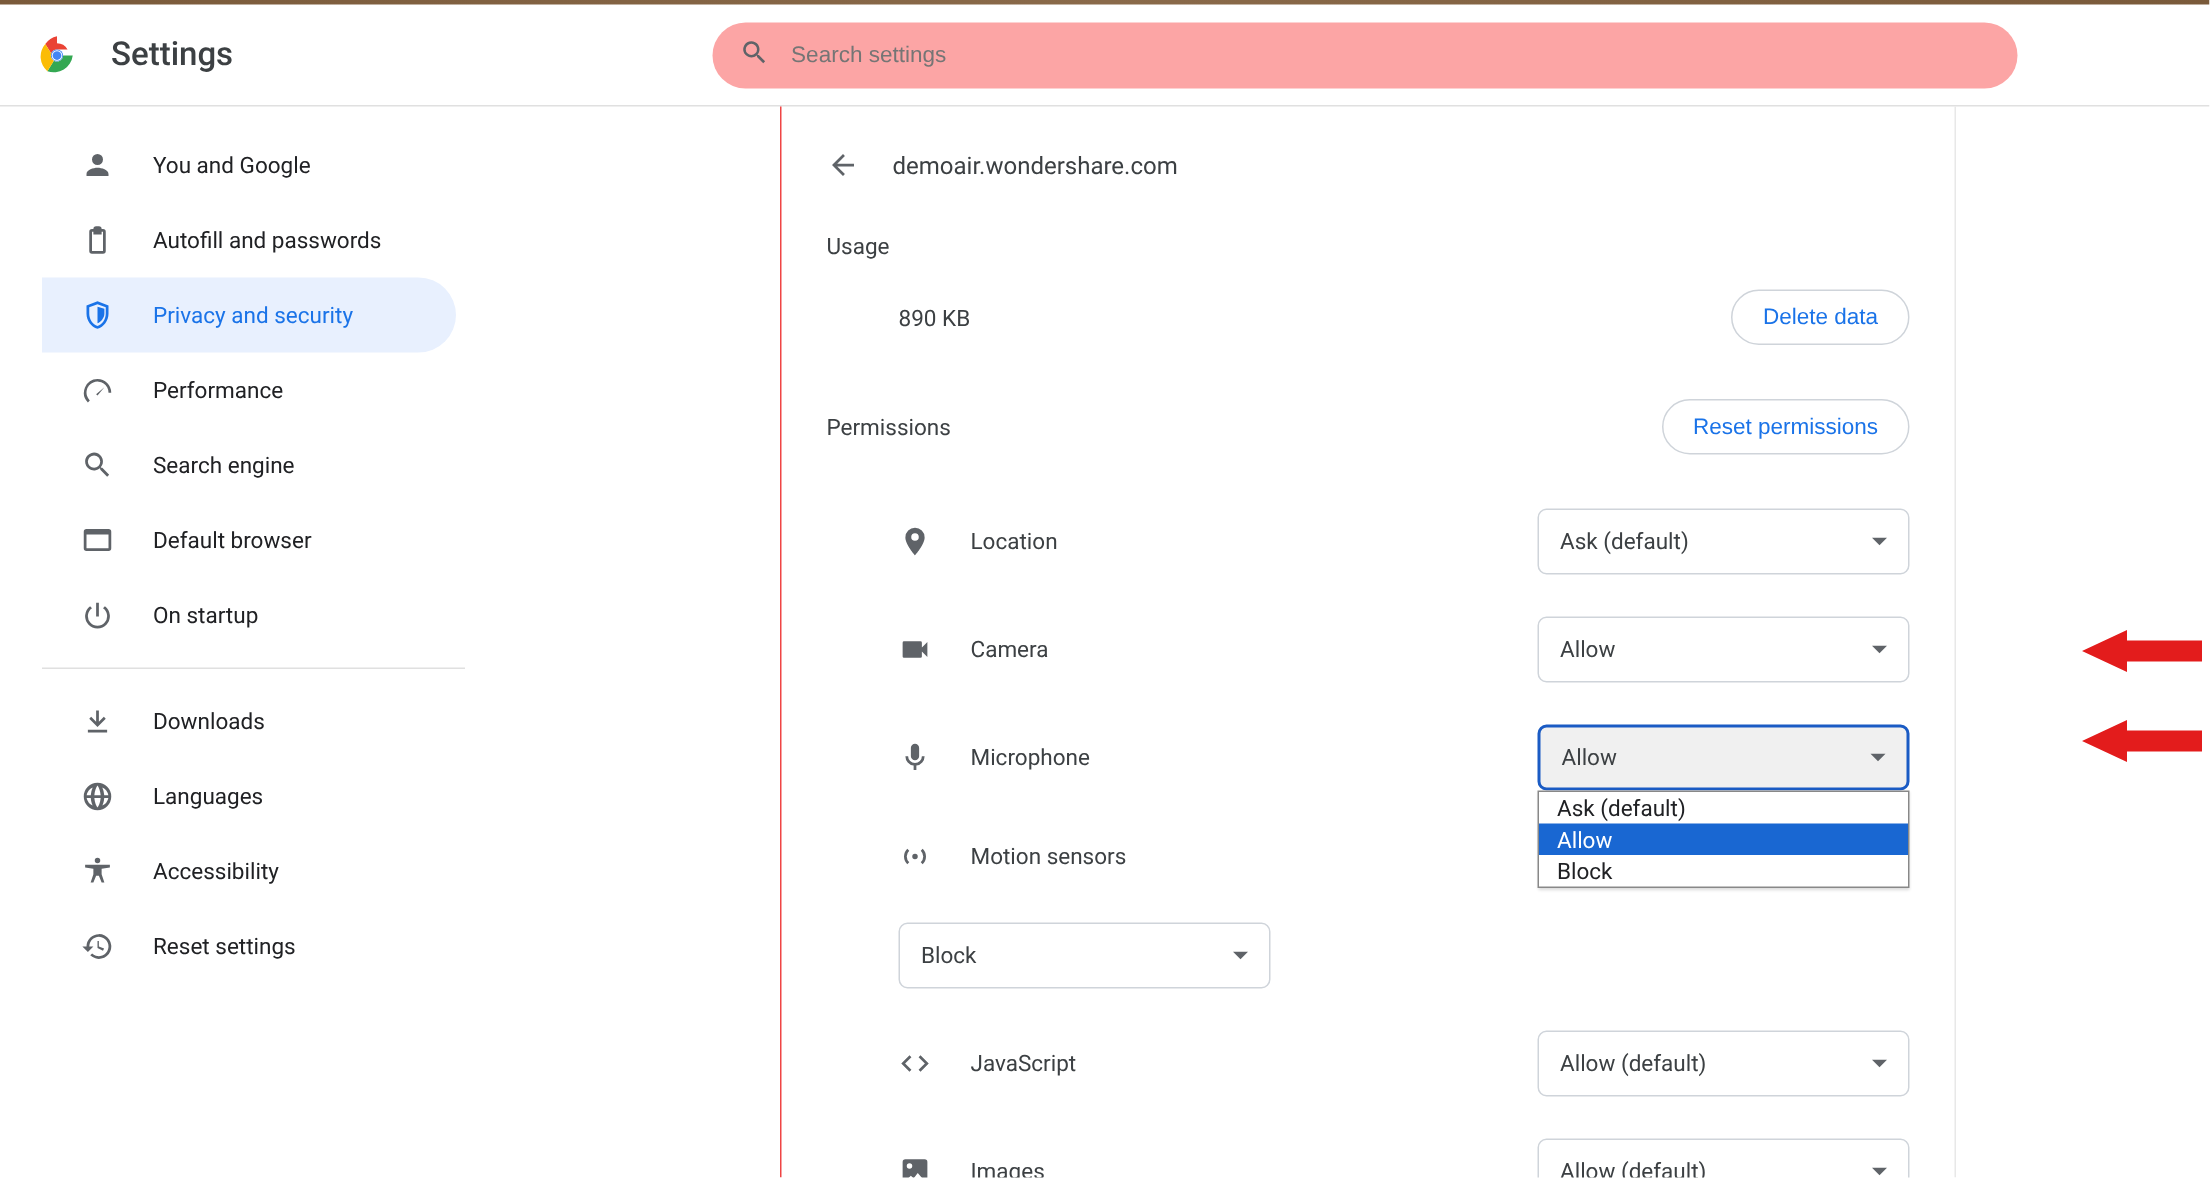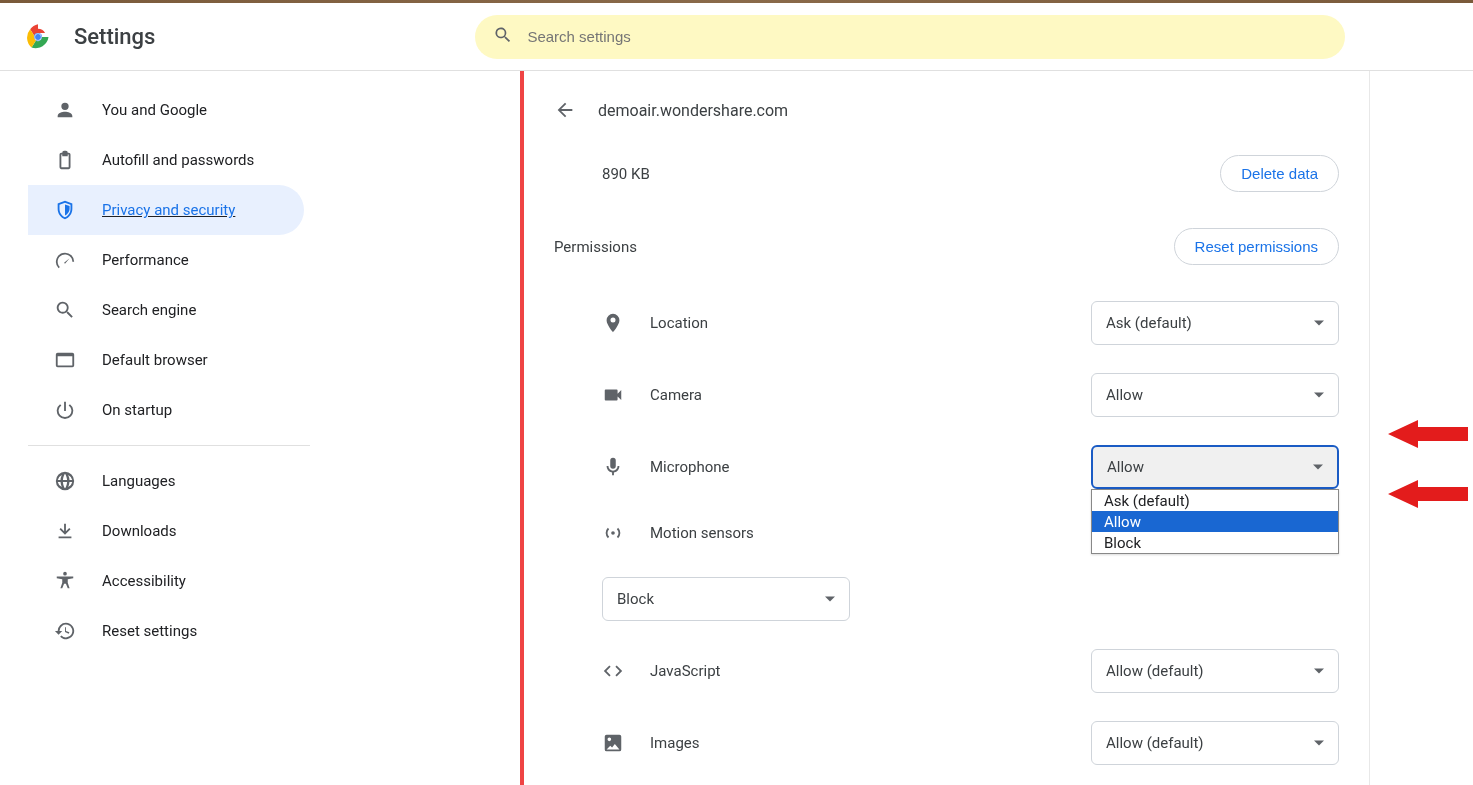--- a/index.html
+++ b/index.html
@@ -30,21 +30,21 @@
   .header-title {
     font-size: 22px;
     color: #3c4043;
     font-weight: 500;
     flex: 0 0 auto;
     margin-right: 320px;
   }
   .search-box {
     flex: 0 0 870px;
     height: 44px;
-    background: #fef9c3;
+    background: #fca5a5;
     border-radius: 22px;
     display: flex;
     align-items: center;
     padding: 0 18px;
   }
   .search-box svg { width: 20px; height: 20px; fill: #5f6368; margin-right: 14px; }
   .search-box input {
     border: none; background: transparent; outline: none;
     font-size: 15px; color: #5f6368; flex: 1;
   }
@@ -66,35 +66,35 @@
     cursor: pointer;
     border-radius: 0 25px 25px 0;
     margin-right: 6px;
   }
   .sidebar-item .si-icon {
     width: 22px; height: 22px; margin-right: 26px;
     display: flex; align-items: center; justify-content: center;
   }
   .sidebar-item .si-icon svg { width: 22px; height: 22px; fill: #5f6368; }
   .sidebar-item .si-label { font-size: 15px; color: #202124; }
-  .sidebar-item.active { background: #e8f0fe; text-decoration: underline; }
+  .sidebar-item.active { background: #e8f0fe; }
   .sidebar-item.active .si-label { color: #1a73e8; }
   .sidebar-item.active .si-icon svg { fill: #1a73e8; }
   .sidebar-divider {
     height: 1px; background: #e0e0e0; margin: 10px 0 10px 0;
   }
   .main {
     flex: 1;
     display: flex;
     justify-content: flex-start;
     padding-left: 210px;
   }
   .content-card {
-    width: 850px;
-    border-left: 4px solid #ef4444;
+    width: 784px;
+    border-left: 1px solid #ef4444;
     border-right: 1px solid #e8e8e8;
     padding: 28px 30px 0 30px;
     position: relative;
   }
   .page-head {
     display: flex; align-items: center; margin-bottom: 34px;
   }
   .back-arrow {
     width: 22px; height: 22px; margin-right: 22px; cursor: pointer;
   }
@@ -253,32 +253,32 @@
           </svg>
         </span>
       <span class="si-label">On startup</span>
     </div>
 
     <div class="sidebar-divider"></div>
 
     <div class="sidebar-item">
       <span class="si-icon">
           <svg viewBox="0 0 24 24">
+            <path d="M5 20h14v-2H5v2zM11 4v8.2L7.4 8.6 6 10l6 6 6-6-1.4-1.4L13 12.2V4h-2z"></path>
+          </svg>
+        </span>
+      <span class="si-label">Downloads</span>
+    </div>
+    <div class="sidebar-item">
+      <span class="si-icon">
+          <svg viewBox="0 0 24 24">
             <path d="M12 2a10 10 0 1 0 0 20 10 10 0 0 0 0-20zm7.9 9h-3a16 16 0 0 0-1.4-5.6A8 8 0 0 1 19.9 11zM12 4c.9 1.2 2 3.6 2.3 7H9.7C10 7.6 11.1 5.2 12 4zM4.1 13h3c.2 2.2.7 4.1 1.4 5.6A8 8 0 0 1 4.1 13zm3-2h-3a8 8 0 0 1 4.4-5.6A16 16 0 0 0 7.1 11zM12 20c-.9-1.2-2-3.6-2.3-7h4.6c-.3 3.4-1.4 5.8-2.3 7zm3.5-1.4c.7-1.5 1.2-3.4 1.4-5.6h3a8 8 0 0 1-4.4 5.6z"></path>
           </svg>
         </span>
       <span class="si-label">Languages</span>
-    </div>
-    <div class="sidebar-item">
-      <span class="si-icon">
-          <svg viewBox="0 0 24 24">
-            <path d="M5 20h14v-2H5v2zM11 4v8.2L7.4 8.6 6 10l6 6 6-6-1.4-1.4L13 12.2V4h-2z"></path>
-          </svg>
-        </span>
-      <span class="si-label">Downloads</span>
     </div>
     <div class="sidebar-item">
       <span class="si-icon">
           <svg viewBox="0 0 24 24">
             <path d="M12 2a2 2 0 1 1 0 4 2 2 0 0 1 0-4zm9 5H3v2l6 1v4l-2 6h2l2-5h2l2 5h2l-2-6v-4l6-1V7z"></path>
           </svg>
         </span>
       <span class="si-label">Accessibility</span>
     </div>
     <div class="sidebar-item">
@@ -295,20 +295,21 @@
     <div class="content-card">
       <div class="page-head">
         <span class="back-arrow">
           <svg viewBox="0 0 24 24">
               <path d="M20 11H7.8l5.6-5.6L12 4l-8 8 8 8 1.4-1.4L7.8 13H20z"></path>
             </svg>
         </span>
         <span class="site-url">demoair.wondershare.com</span>
       </div>
 
+      <div class="section-title">Usage</div>
       <div class="usage-row">
         <span class="usage-value">890 KB</span>
         <button class="btn-outline">Delete data</button>
       </div>
 
       <div class="perms-head">
         <span class="section-title" style="margin-bottom:0">Permissions</span>
         <button class="btn-outline">Reset permissions</button>
       </div>
 

